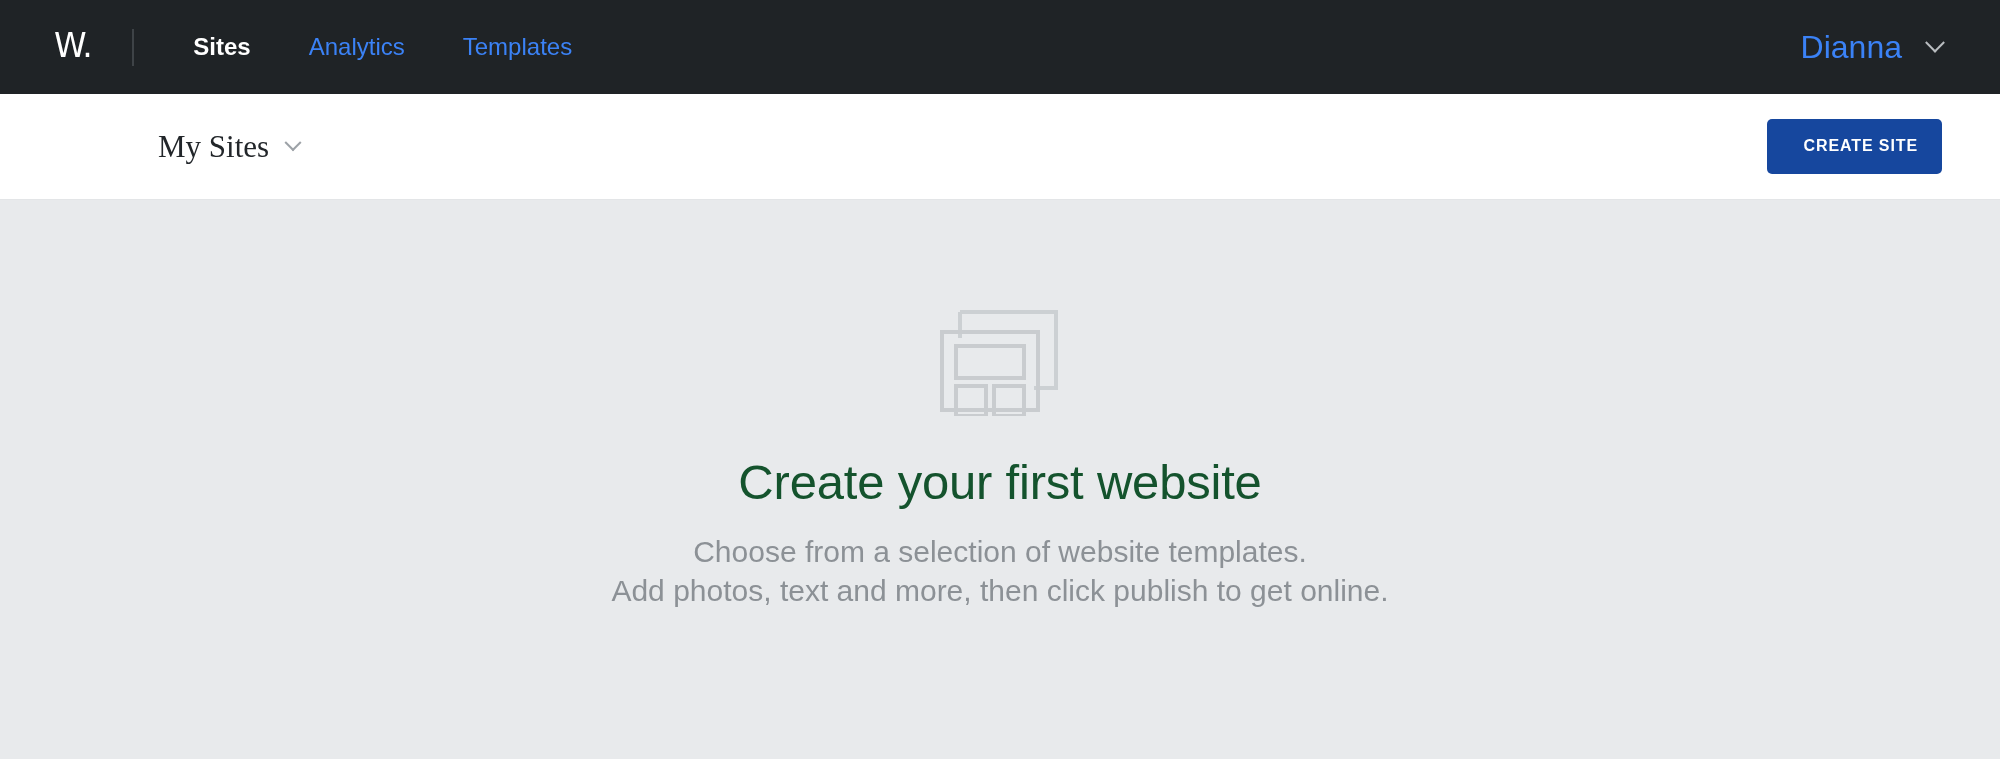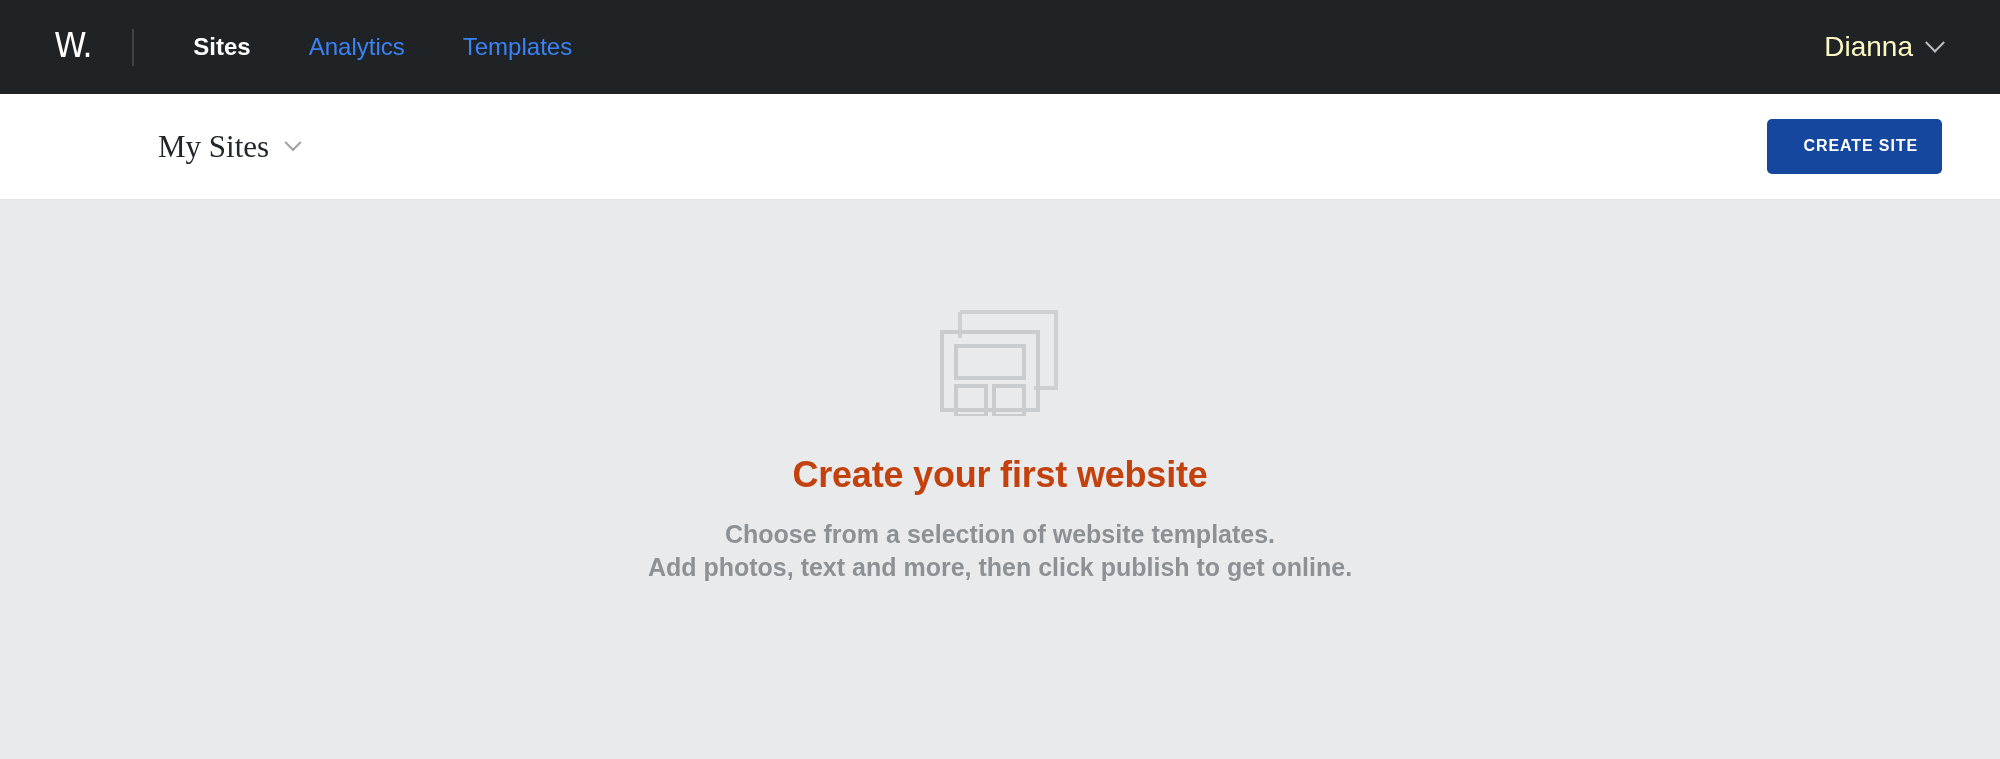--- a/index.html
+++ b/index.html
@@ -75,23 +75,23 @@
   }
 
   .topbar-right {
     margin-left: auto;
     display: flex;
     align-items: center;
     cursor: pointer;
   }
 
   .user-name {
-    font-size: 28px;
-    color: #fef9c3;
-    margin-right: 15px;
+    font-size: 32px;
+    color: #3b82f6;
+    margin-right: 26px;
     white-space: nowrap;
   }
 
   .chev {
     display: inline-block;
     width: 14px;
     height: 14px;
     border-right: 2.4px solid currentColor;
     border-bottom: 2.4px solid currentColor;
     transform: rotate(45deg) translate(-3px, -3px);
@@ -160,31 +160,31 @@
     padding-top: 92px;
   }
 
   .empty-icon {
     width: 128px;
     height: 124px;
     margin-bottom: 38px;
   }
 
   .empty-title {
-    font-size: 36px;
-    font-weight: 700;
-    color: #c2410c;
+    font-size: 49px;
+    font-weight: 400;
+    color: #14532d;
     letter-spacing: -0.2px;
     margin-bottom: 22px;
     text-align: center;
   }
 
   .empty-line {
-    font-size: 25px;
-    font-weight: 700;
+    font-size: 30px;
+    font-weight: 400;
     color: #8c9196;
     line-height: 1.31;
     text-align: center;
   }
 </style>
 </head>
 <body>
 
 <header class="topbar">
 

